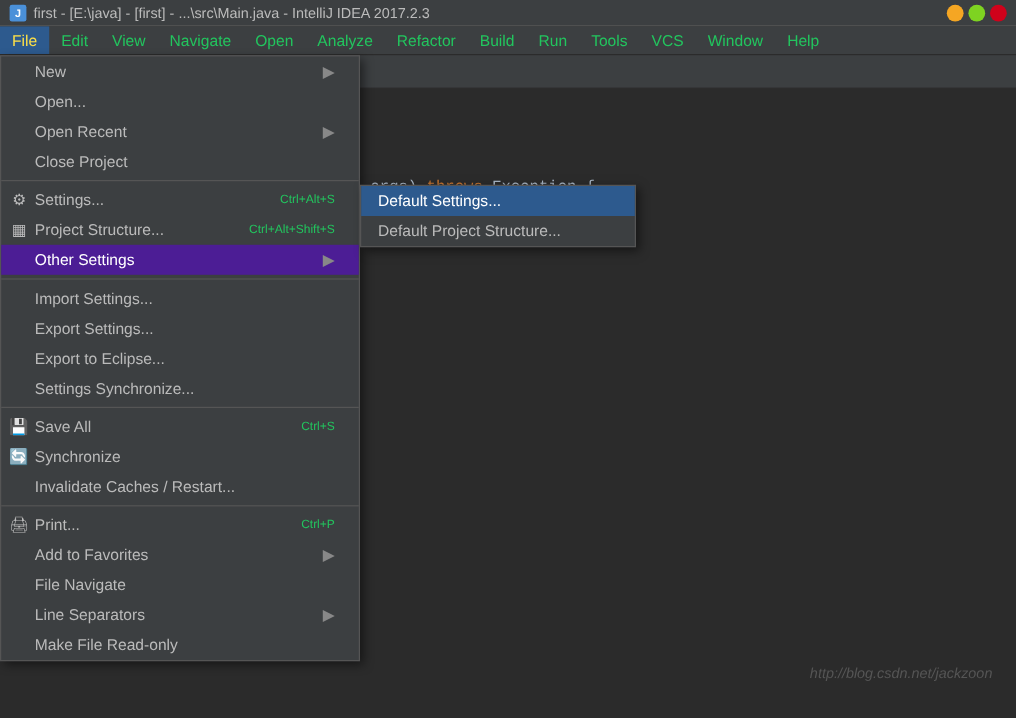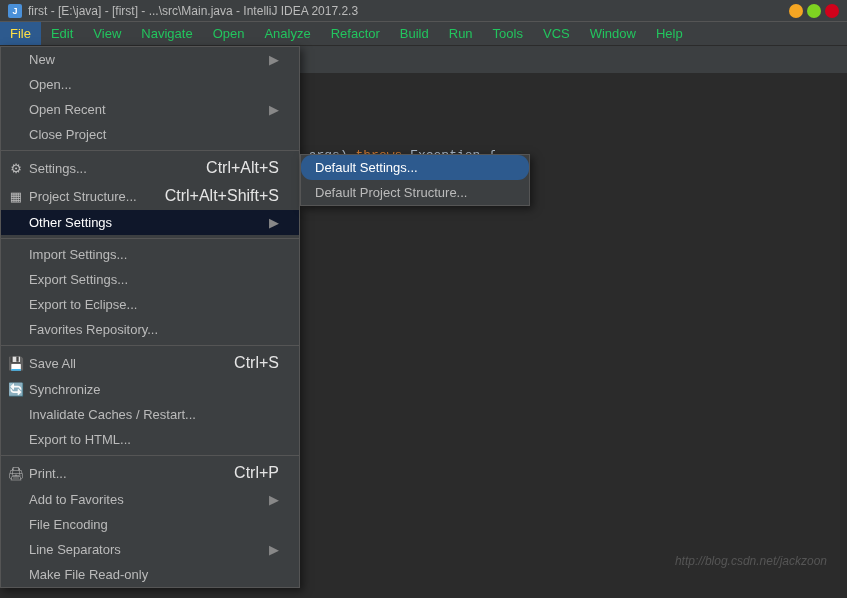--- a/index.html
+++ b/index.html
@@ -163,31 +163,31 @@
       padding: 5px 20px 5px 28px;
       cursor: pointer;
       display: flex;
       align-items: center;
       justify-content: space-between;
       color: #bbbbbb;
       font-size: 13px;
       position: relative;
     }
     .dropdown-item.highlighted {
-      background: #0f172a;
+      background: #4c1d95;
       color: white;
     }
     .dropdown-separator {
       height: 1px;
       background: #555;
       margin: 3px 0;
     }
     .dropdown-item .shortcut {
-      color: #e5e5e5;
-      font-size: 16px;
+      color: #22c55e;
+      font-size: 10px;
       margin-left: auto;
     }
     .dropdown-item .arrow {
       margin-left: 6px;
       color: #888;
     }
     .dropdown-item-icon {
       position: absolute;
       left: 8px;
       width: 14px;
@@ -208,21 +208,20 @@
       box-shadow: 3px 3px 8px rgba(0,0,0,0.5);
       z-index: 101;
     }
     .submenu-item {
       padding: 5px 20px 5px 14px;
       cursor: pointer;
       display: flex;
       align-items: flex-end;
       color: #bbbbbb;
       font-size: 13px;
-      border-radius: 11px;
     }
     .submenu-item:hover, .submenu-item.active {
       background: #2d5a8e;
       color: white;
     }
     .submenu-item.active {
       background: #2d5a8e;
       color: white;
     }
   </style>
@@ -307,48 +306,47 @@
     <div class="dropdown-item highlighted">
       Other Settings
       <span class="arrow">▶</span>
     </div>
 
     <div class="dropdown-separator"></div>
 
     <div class="dropdown-item">Import Settings...</div>
     <div class="dropdown-item">Export Settings...</div>
     <div class="dropdown-item">Export to Eclipse...</div>
-    <div class="dropdown-item">Favorites Repository...</div>
+    <div class="dropdown-item">Settings Synchronize...</div>
 
     <div class="dropdown-separator"></div>
 
     <div class="dropdown-item">
       <span class="dropdown-item-icon">💾</span>
       Save All
       <span class="shortcut">Ctrl+S</span>
     </div>
     <div class="dropdown-item">
       <span class="dropdown-item-icon">🔄</span>
       Synchronize
     </div>
     <div class="dropdown-item">Invalidate Caches / Restart...</div>
-    <div class="dropdown-item">Export to HTML...</div>
 
     <div class="dropdown-separator"></div>
 
     <div class="dropdown-item">
       <span class="dropdown-item-icon">🖨</span>
       Print...
       <span class="shortcut">Ctrl+P</span>
     </div>
     <div class="dropdown-item">
       Add to Favorites
       <span class="arrow">▶</span>
     </div>
-    <div class="dropdown-item">File Encoding</div>
+    <div class="dropdown-item">File Navigate</div>
     <div class="dropdown-item">
       Line Separators
       <span class="arrow">▶</span>
     </div>
     <div class="dropdown-item">Make File Read-only</div>
 
   </div>
 
   <div class="submenu">
     <div class="submenu-item active">

